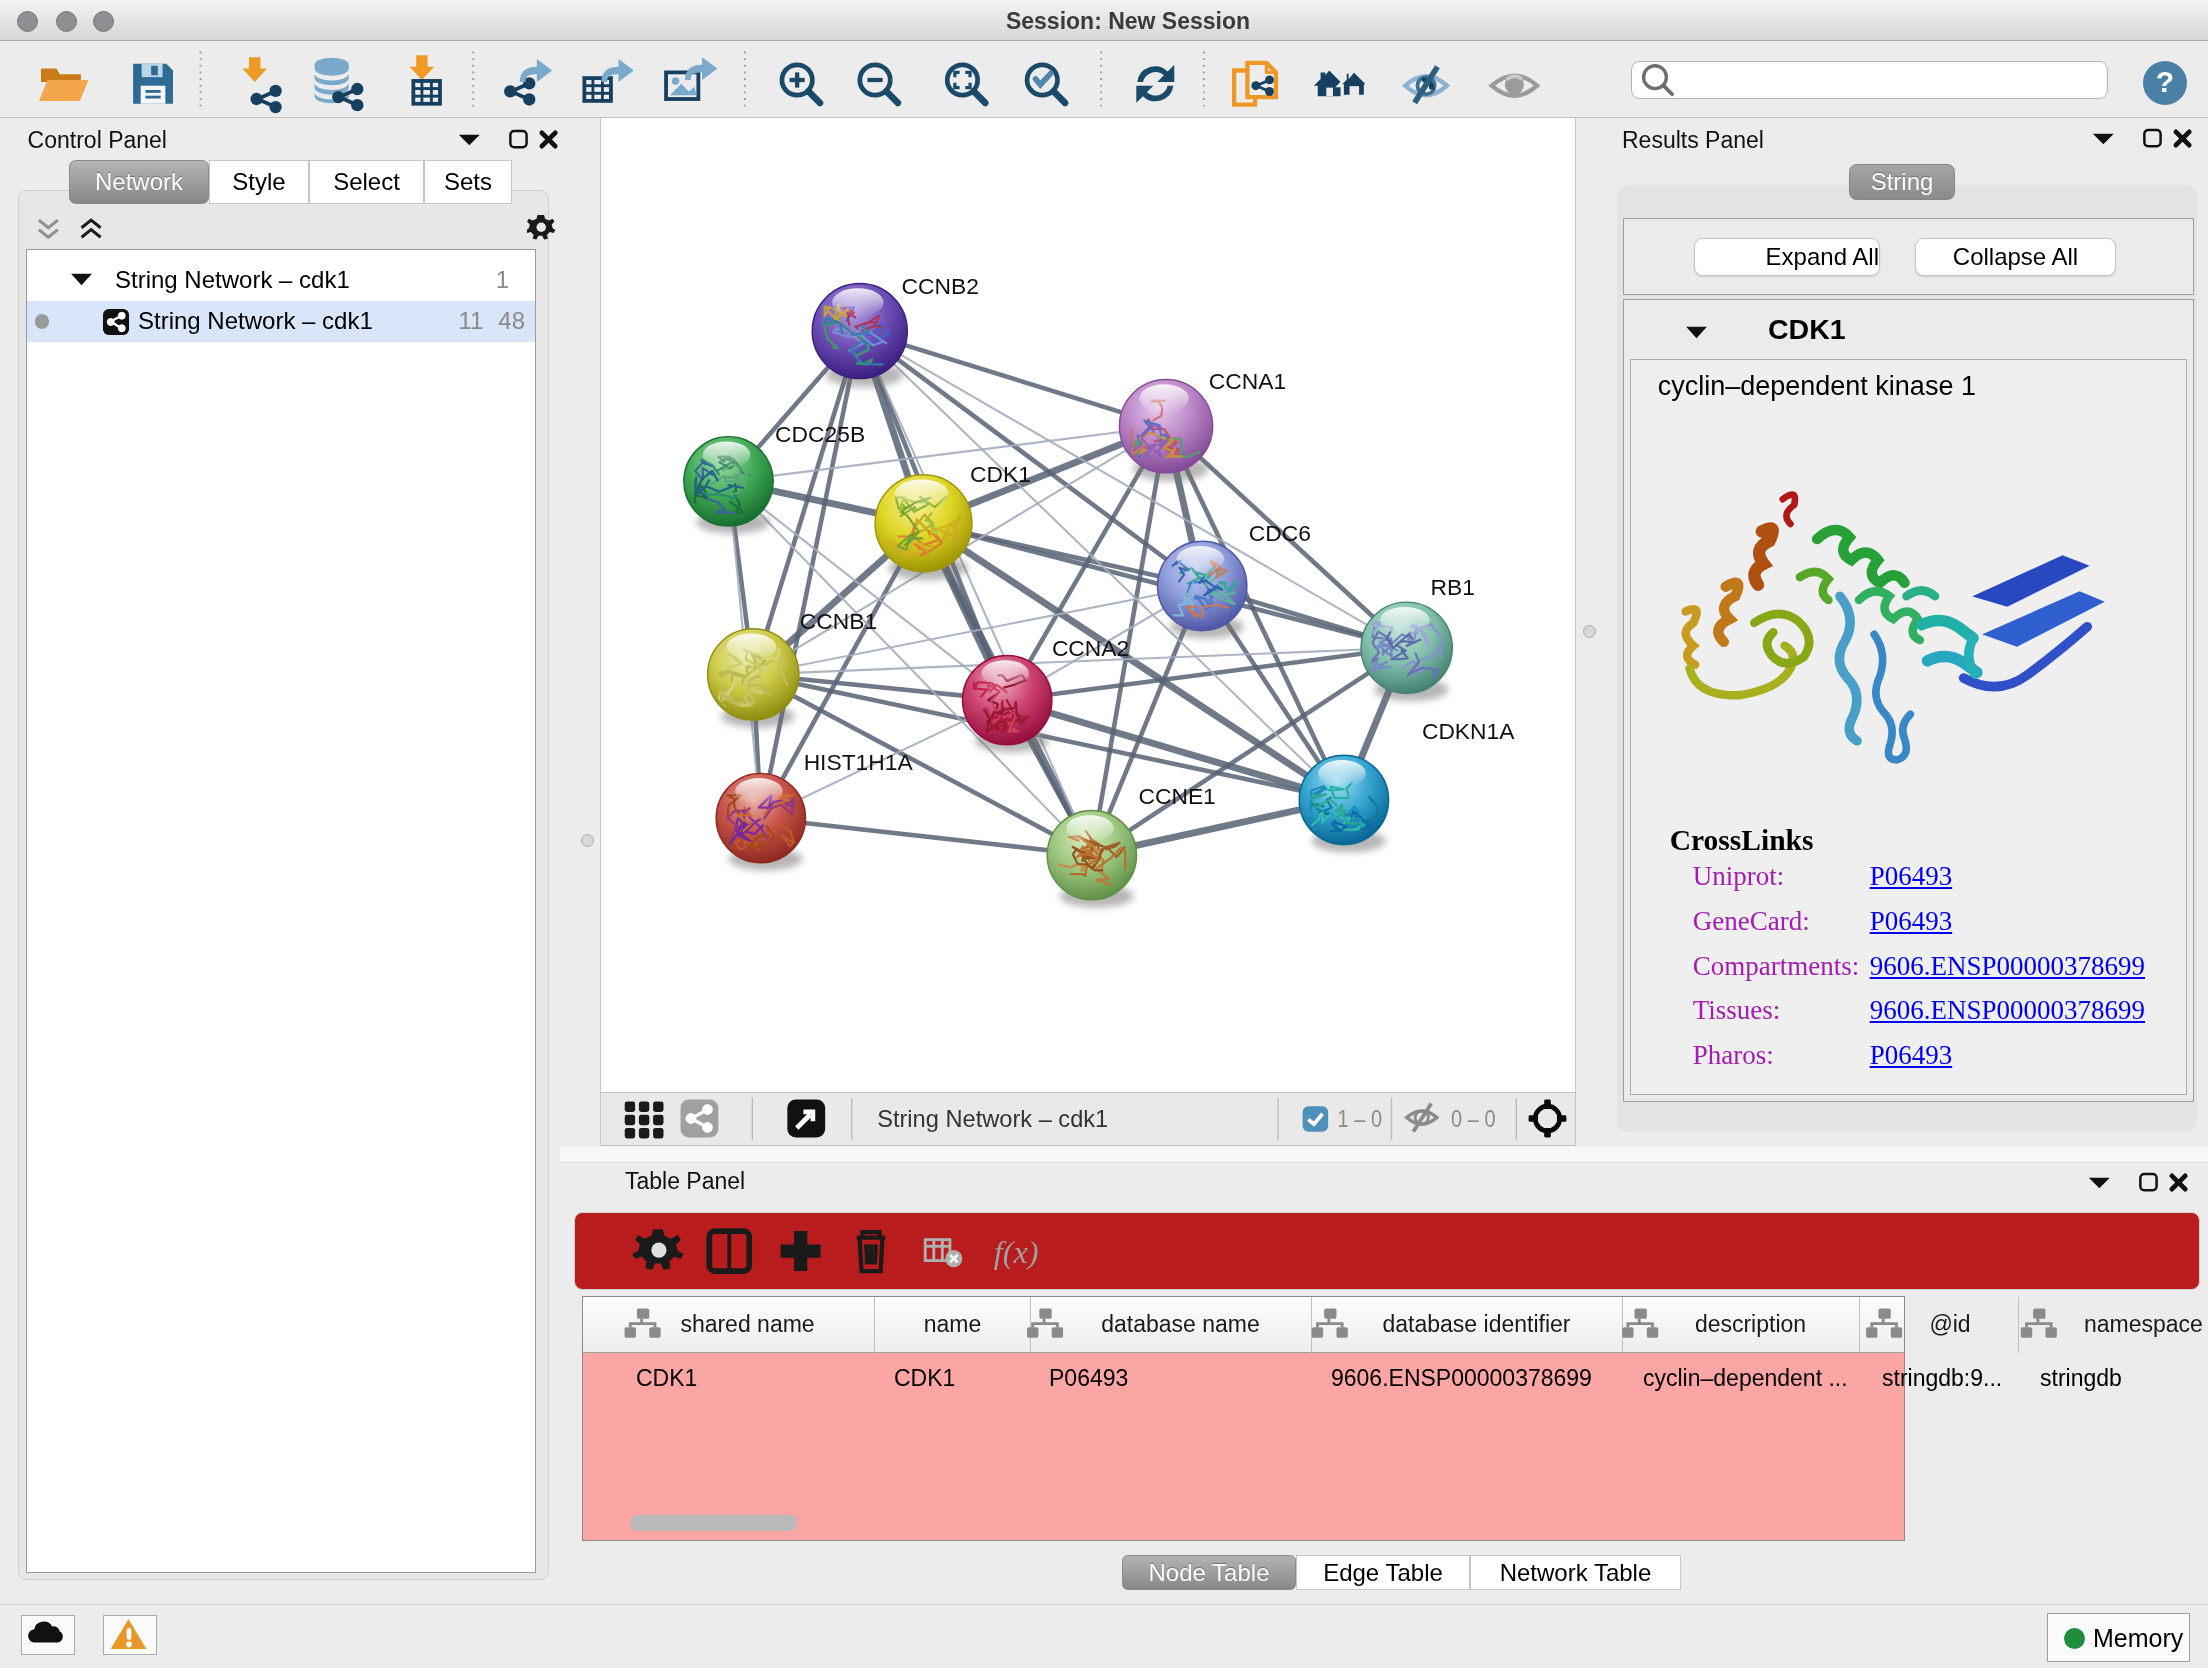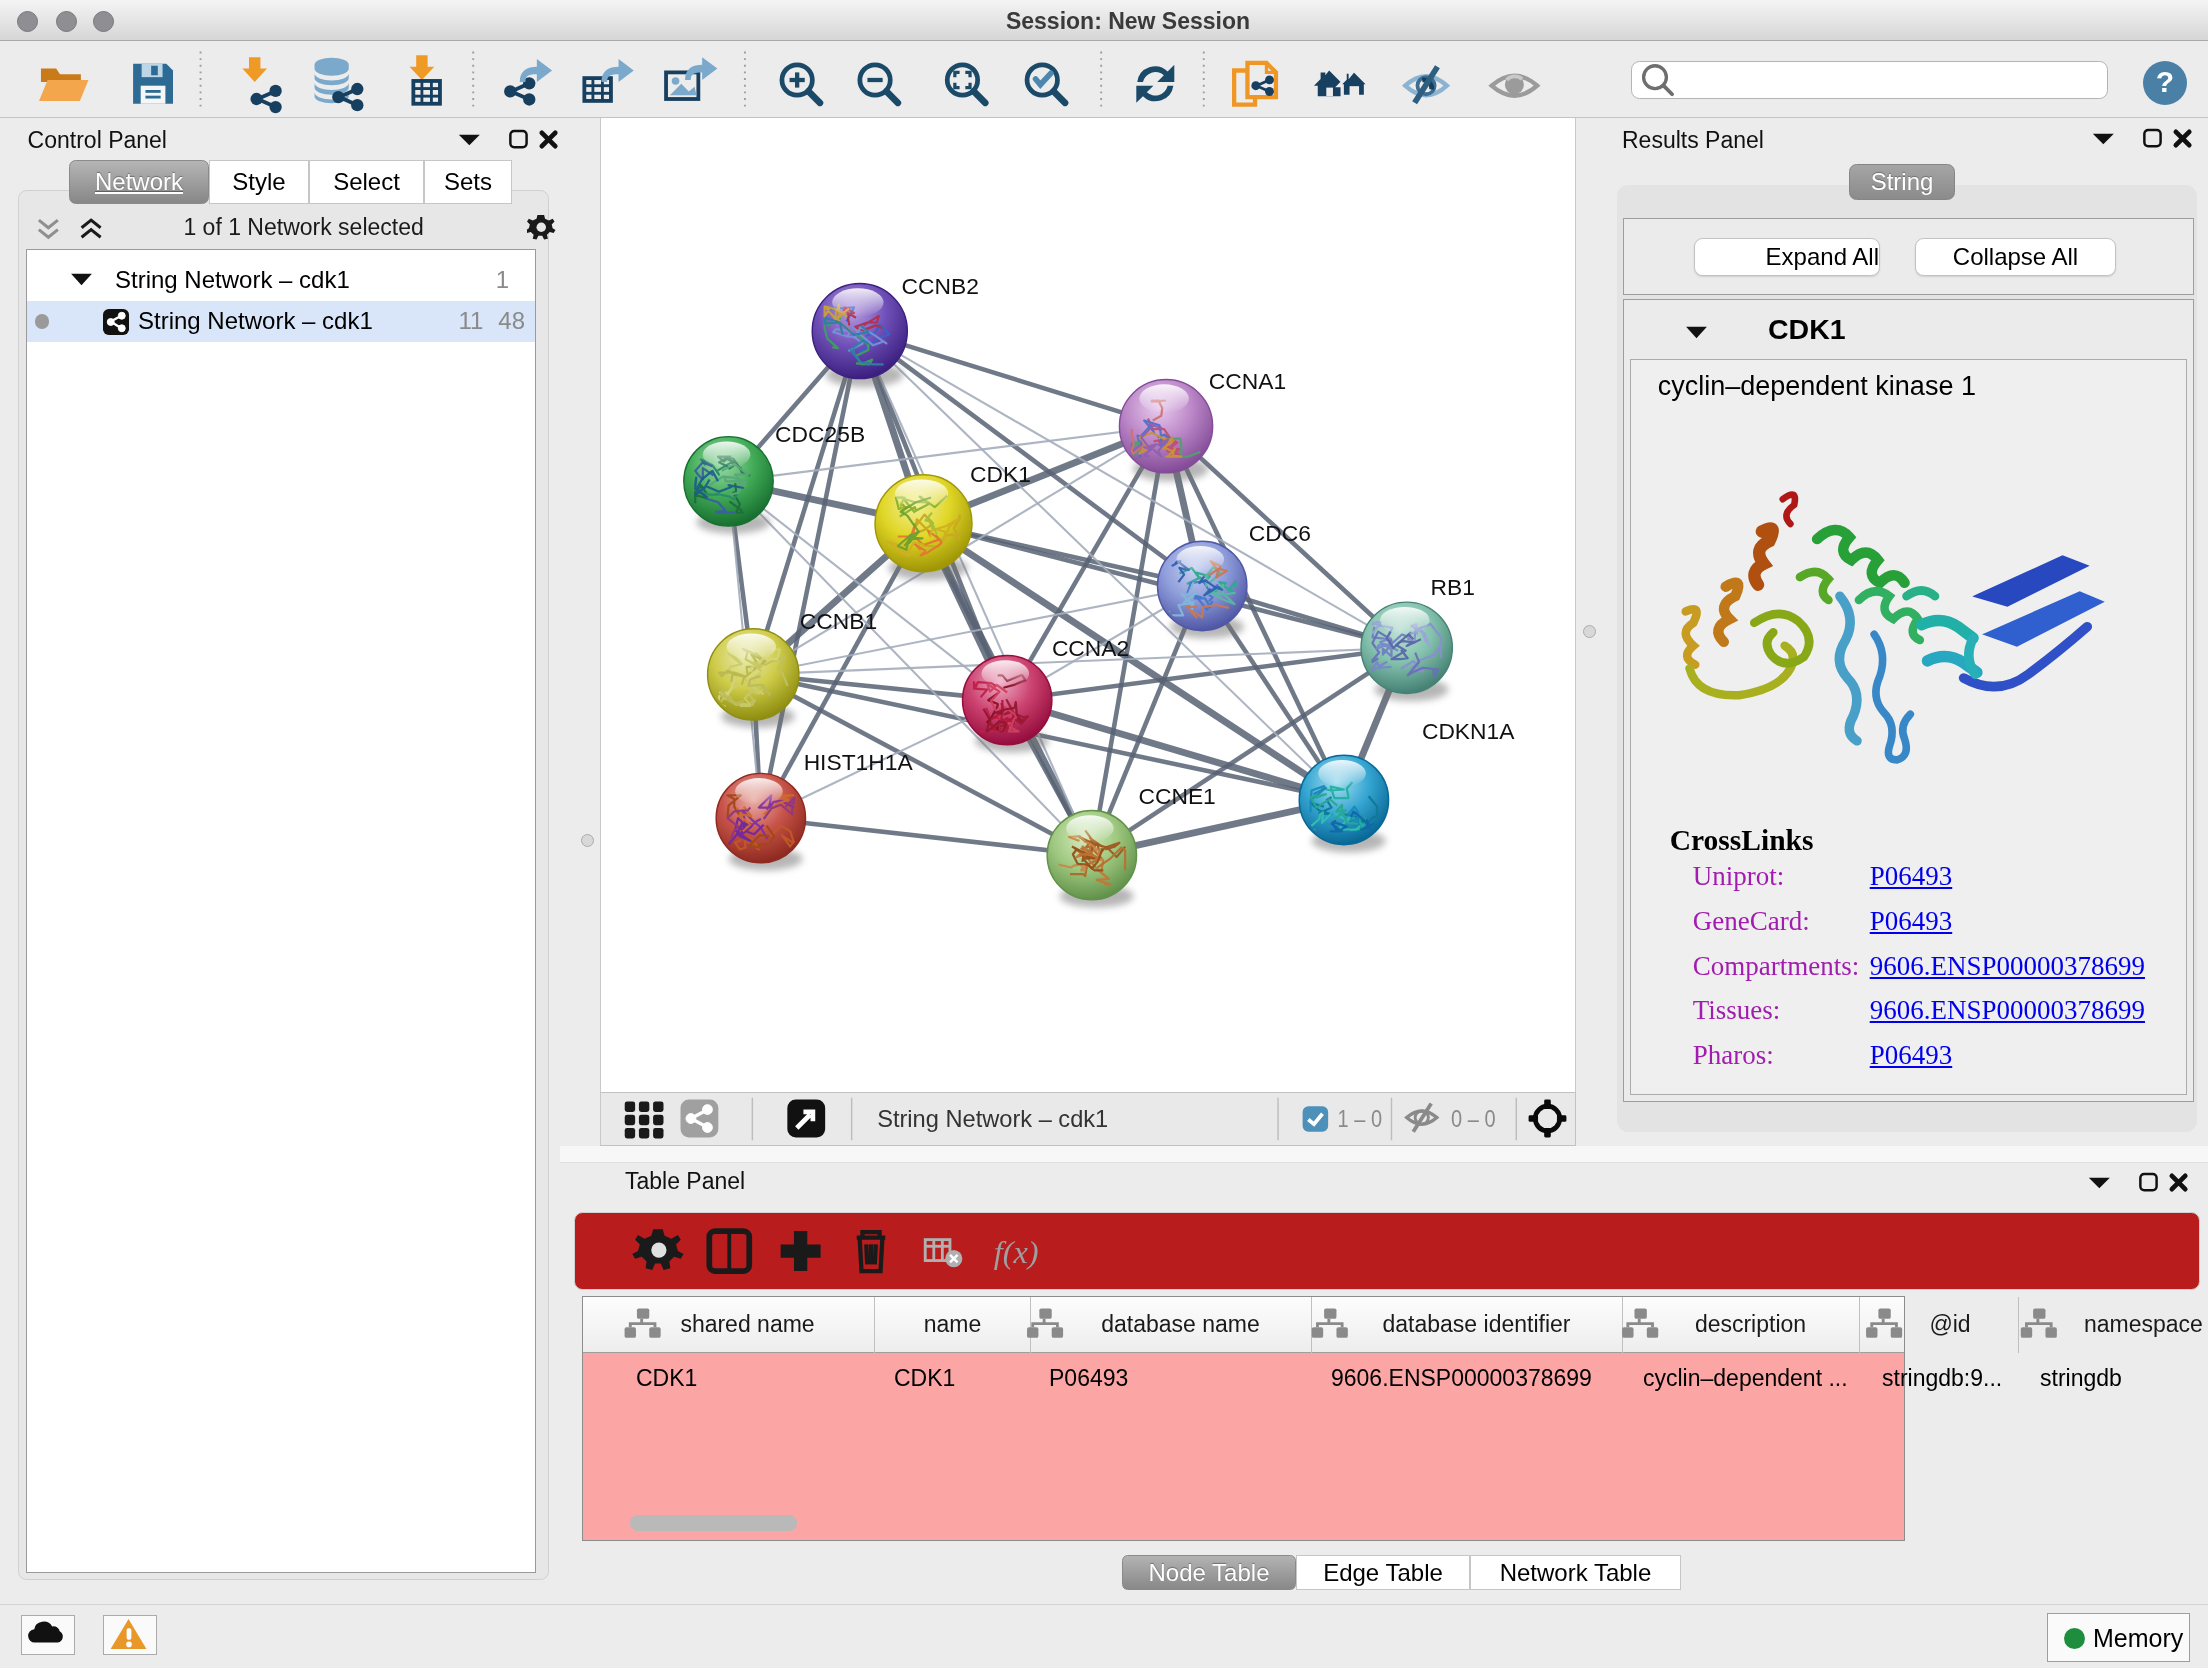--- a/index.html
+++ b/index.html
@@ -240,38 +240,35 @@
 
 <div class="abs ptitle" id="cp-title">Control Panel</div>
 <svg class="abs" style="left:455px;top:129px;" width="105" height="21" viewBox="0 0 110 22">
   <path d="M 4 6 L 26 6 L 15 17 Z" fill="#111"></path>
   <rect x="58" y="2" width="17" height="17" rx="4" fill="none" stroke="#111" stroke-width="2.6"></rect>
   <g stroke="#111" stroke-width="5" stroke-linecap="round">
     <line x1="91" y1="4" x2="105" y2="18"></line>
       <line x1="105" y1="4" x2="91" y2="18"></line>
   </g>
 </svg>
-<div class="abs tab sel" style="left:69px;width:140px;text-decoration:underline;">Network</div>
+<div class="abs tab sel" style="left:69px;width:140px;">Network</div>
 <div class="abs tab" style="left:209px;width:100px;">Style</div>
 <div class="abs tab" style="left:309px;width:115px;">Select</div>
 <div class="abs tab" style="left:424px;width:88px;">Sets</div>
 <div class="abs" id="cp-body">
   <svg class="abs" style="left:17px;top:27px;" width="76" height="27" viewBox="0 0 80 28">
     <g stroke="#8f8f8f" stroke-width="3.2" fill="none">
       <path d="M 3 2 L 13 10 L 23 2"></path>
         <path d="M 3 12 L 13 20 L 23 12"></path>
     </g>
     <g stroke="#1a1a1a" stroke-width="3.2" fill="none">
       <path d="M 48 10 L 58 2 L 68 10"></path>
         <path d="M 48 20 L 58 12 L 68 20"></path>
     </g>
   </svg>
-  <div class="abs" id="cp-selbar">
-      <div class="txt" style="left:38px;right:0;">1 of 1 Network selected</div>
-    </div>
   <svg class="abs" style="left:508px;top:22px;" width="28.5" height="28.5" viewBox="0 0 30 30" fill="#1a1a1a">
     <path d="M15 3 L18 3 L19 7 L23 9 L27 7 L29 10 L26 13 L27 17 L30 19 L28 22 L24 21 L21 24 L22 28 L18 29 L16 25 L12 25 L10 29 L6 28 L7 24 L4 21 L0 22 L-1 19 L2 17 L3 13 L0 10 L2 7 L6 9 L10 7 L11 3 Z" transform="translate(0,-1)"></path>
     <circle cx="15" cy="15" r="5" fill="#e7e7e7"></circle>
   </svg>
 </div>
 <div class="abs" id="cp-tree">
   <div class="trow" style="top:9.5px;">
     <svg class="abs" style="left:42px;top:11.4px;" width="25" height="17" viewBox="0 0 26 18">
         <path d="M 2 3 L 24 3 L 13 15 Z" fill="#111"></path>
       </svg>

